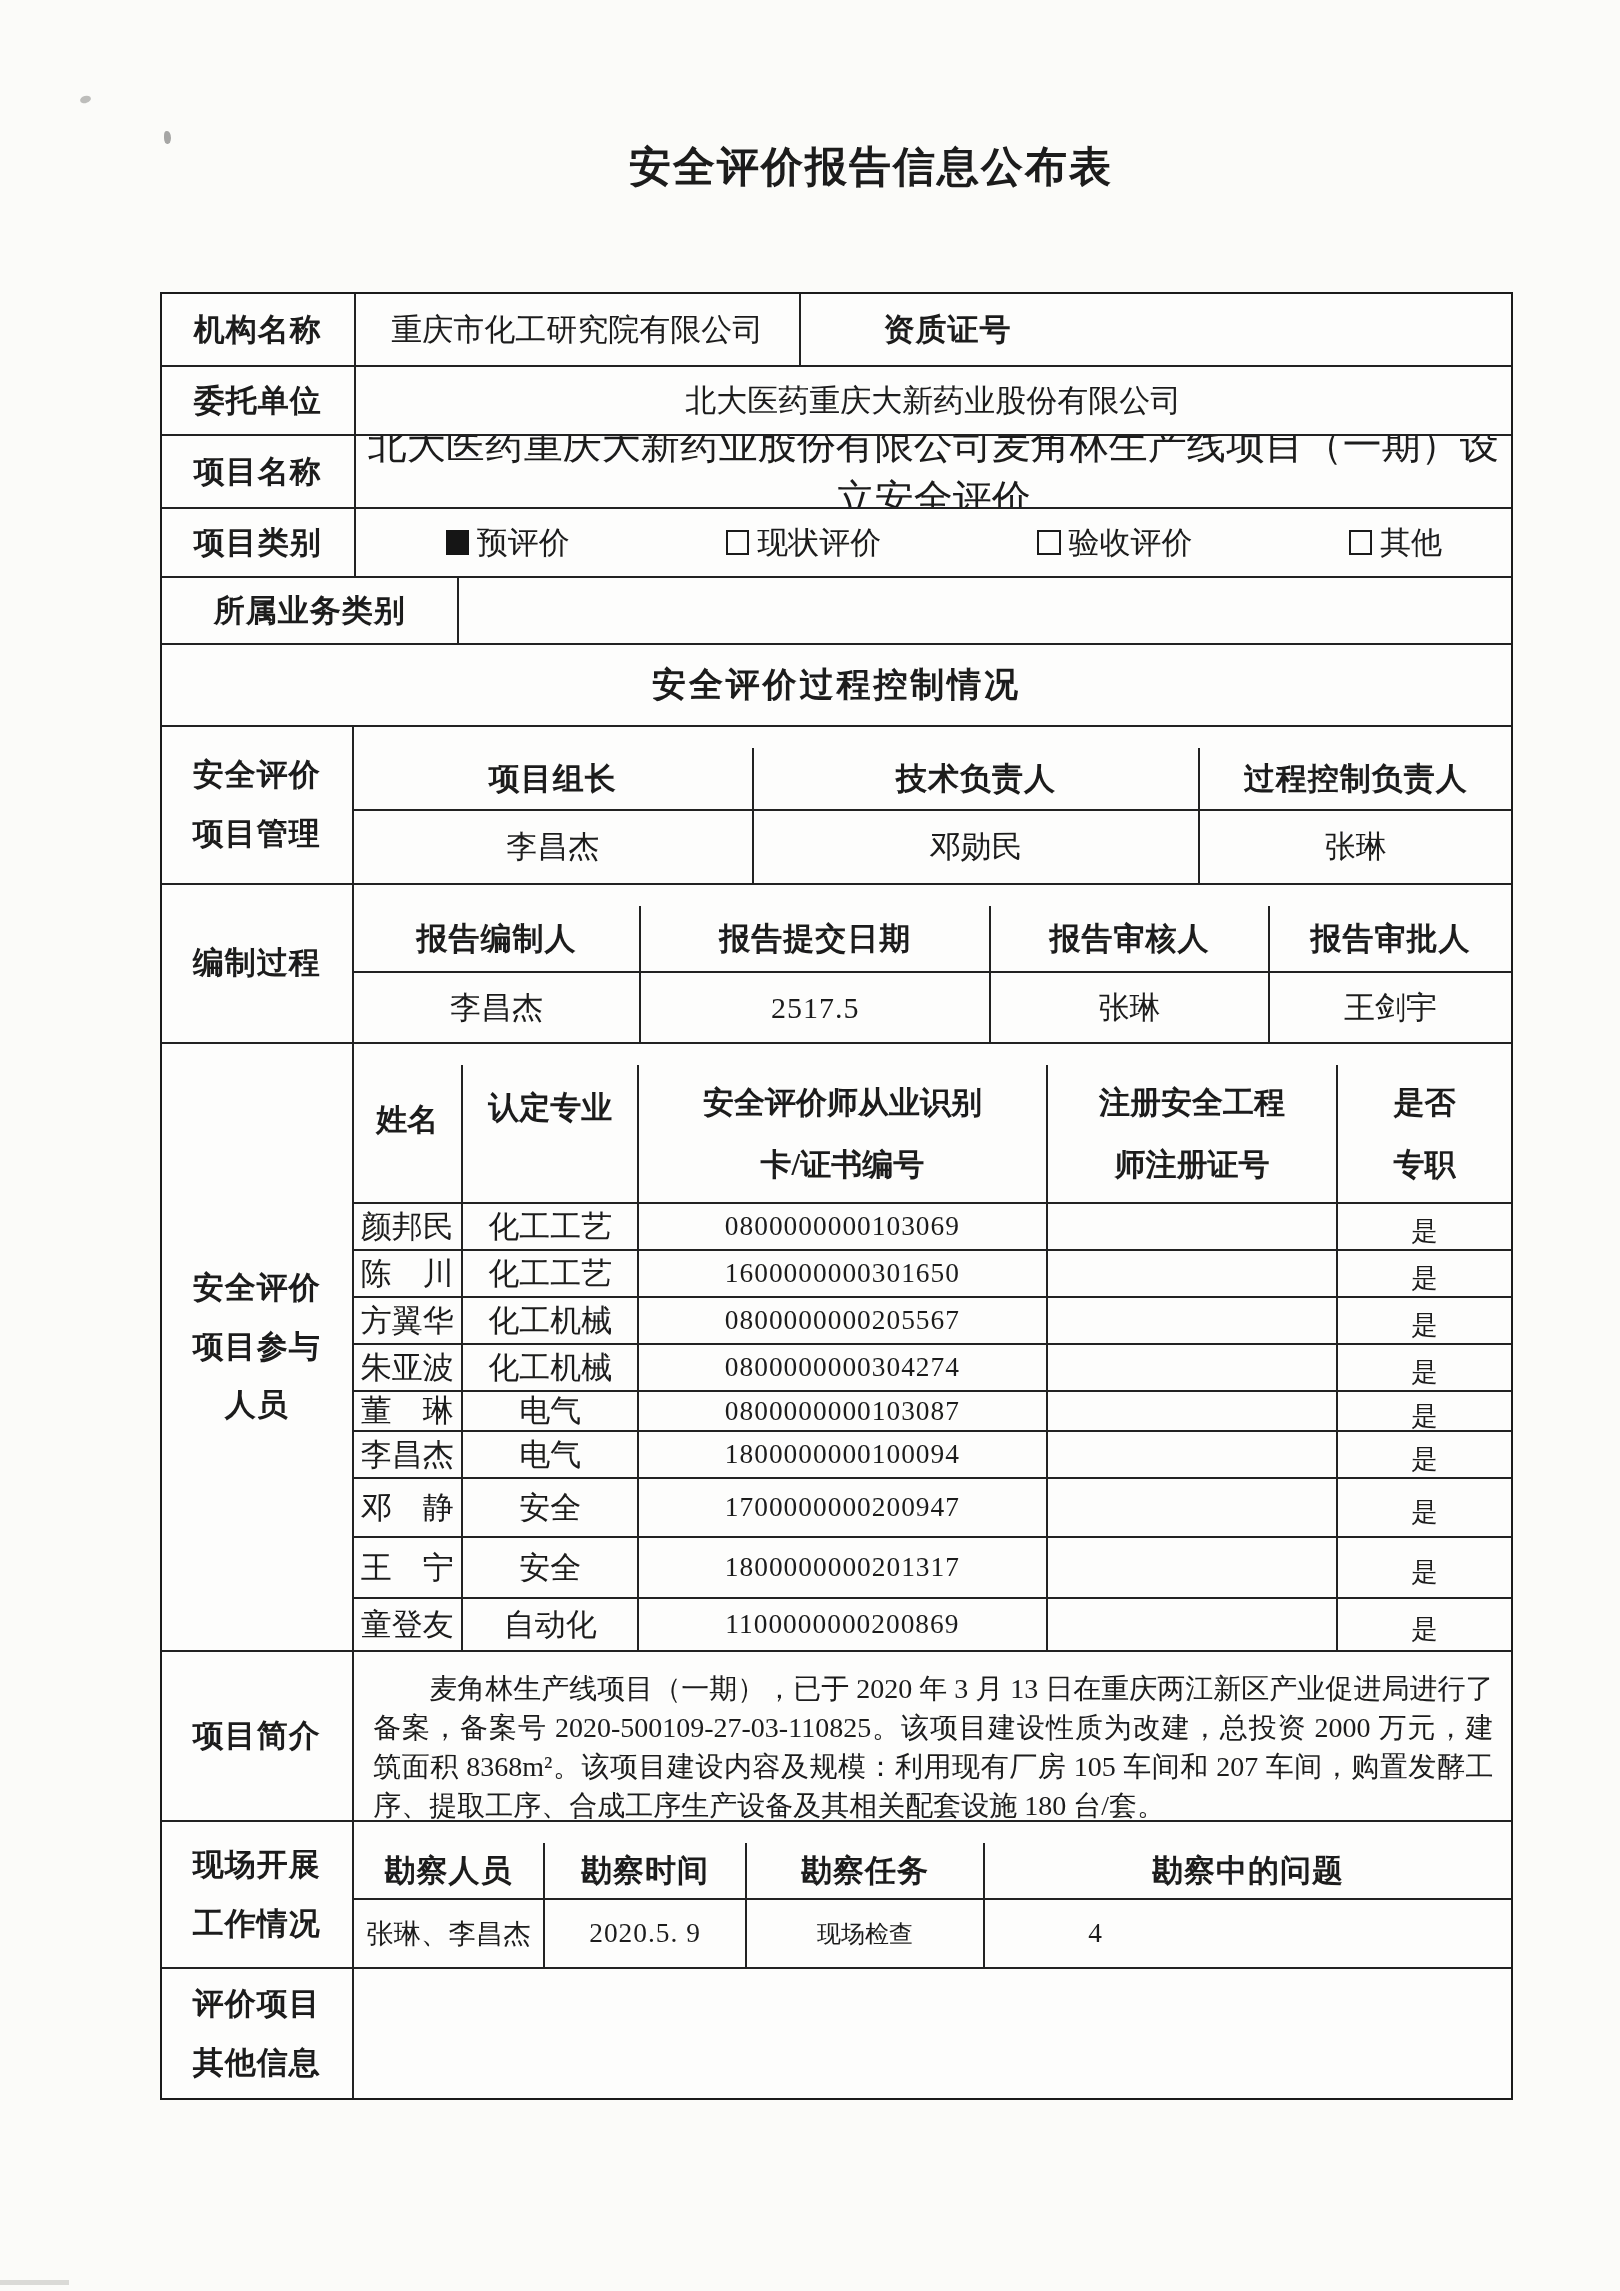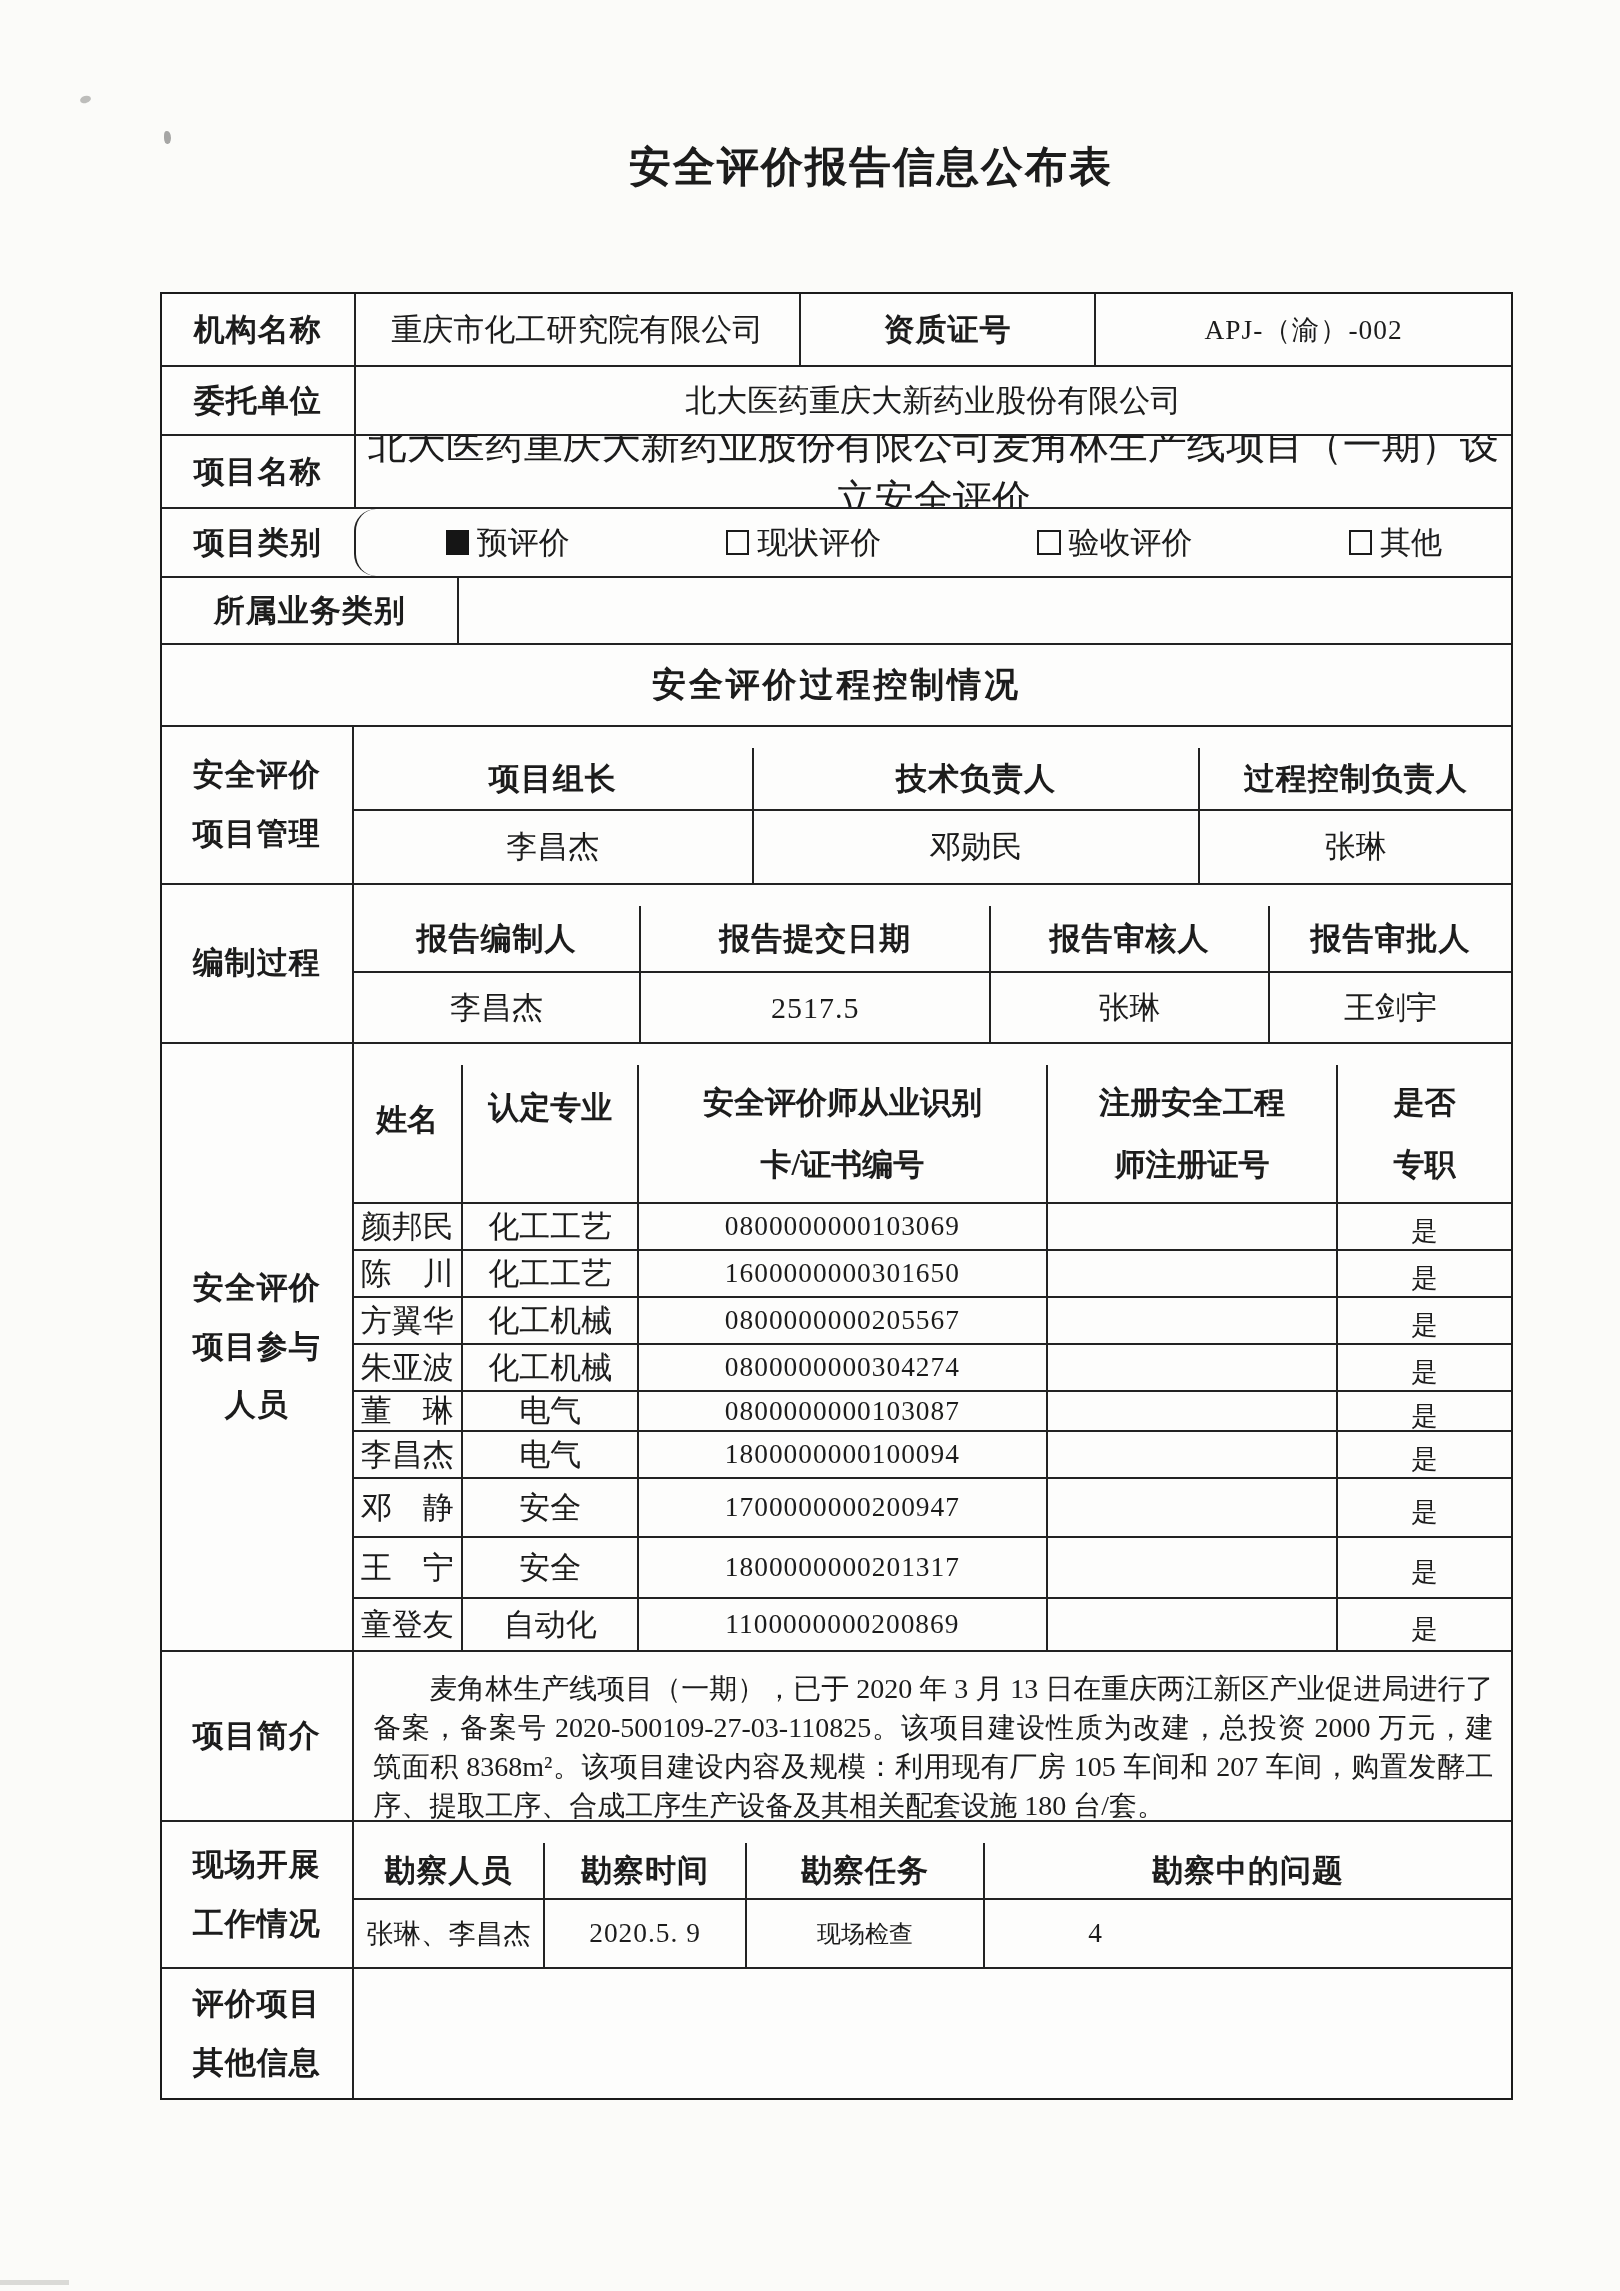--- a/index.html
+++ b/index.html
@@ -45,21 +45,21 @@
     border-right:2px solid #222;
     line-height:1.9;
   }
   .section-body { flex:1; display:flex; flex-direction:column;margin-top:21px; }
   .srow { display:flex; box-sizing:border-box; }
   .srow + .srow { border-top:2px solid #222; }
 
   .num { font-size:27.4px; letter-spacing:1px; }
 
   
-  .optrow { justify-content:space-between; padding:0 69px 0 90px;border-radius:22px; }
+  .optrow { justify-content:space-between; padding:0 69px 0 90px; }
   .opt { display:flex; align-items:center; gap:7.8px; font-size:31px; }
   .chk {
     width:23.5px; height:25.5px; box-sizing:border-box;
     border:2.9px solid #1b1b1b; display:inline-block;
   }
   .chk.filled { background:#151515; border-color:#151515; }
 
   
   .part-h { font-weight:bold; line-height:2.0; }
   .yes-cell { font-size:26.5px; padding-top:9.8px; }
@@ -88,21 +88,20 @@
   <span class="smudge"></span>
 
   <div class="doc-title">安全评价报告信息公布表</div>
 
   <div class="doc-table">
 
     <div class="row" style="height:71px">
       <div class="c lab labcol">机构名称</div>
       <div class="c" style="width:33%">重庆市化工研究院有限公司</div>
       <div class="c lab" style="width:21.9%">资质证号</div>
-      <div class="c num" style="flex:1">APJ-（渝）-002</div>
     </div>
 
     <div class="row" style="height:69px">
       <div class="c lab labcol">委托单位</div>
       <div class="c" style="flex:1">北大医药重庆大新药业股份有限公司</div>
     </div>
 
     <div class="row" style="height:73px">
       <div class="c lab labcol">项目名称</div>
       <div class="c" style="flex:1; font-size:39px">北大医药重庆大新药业股份有限公司麦角林生产线项目（一期）设立安全评价</div>

